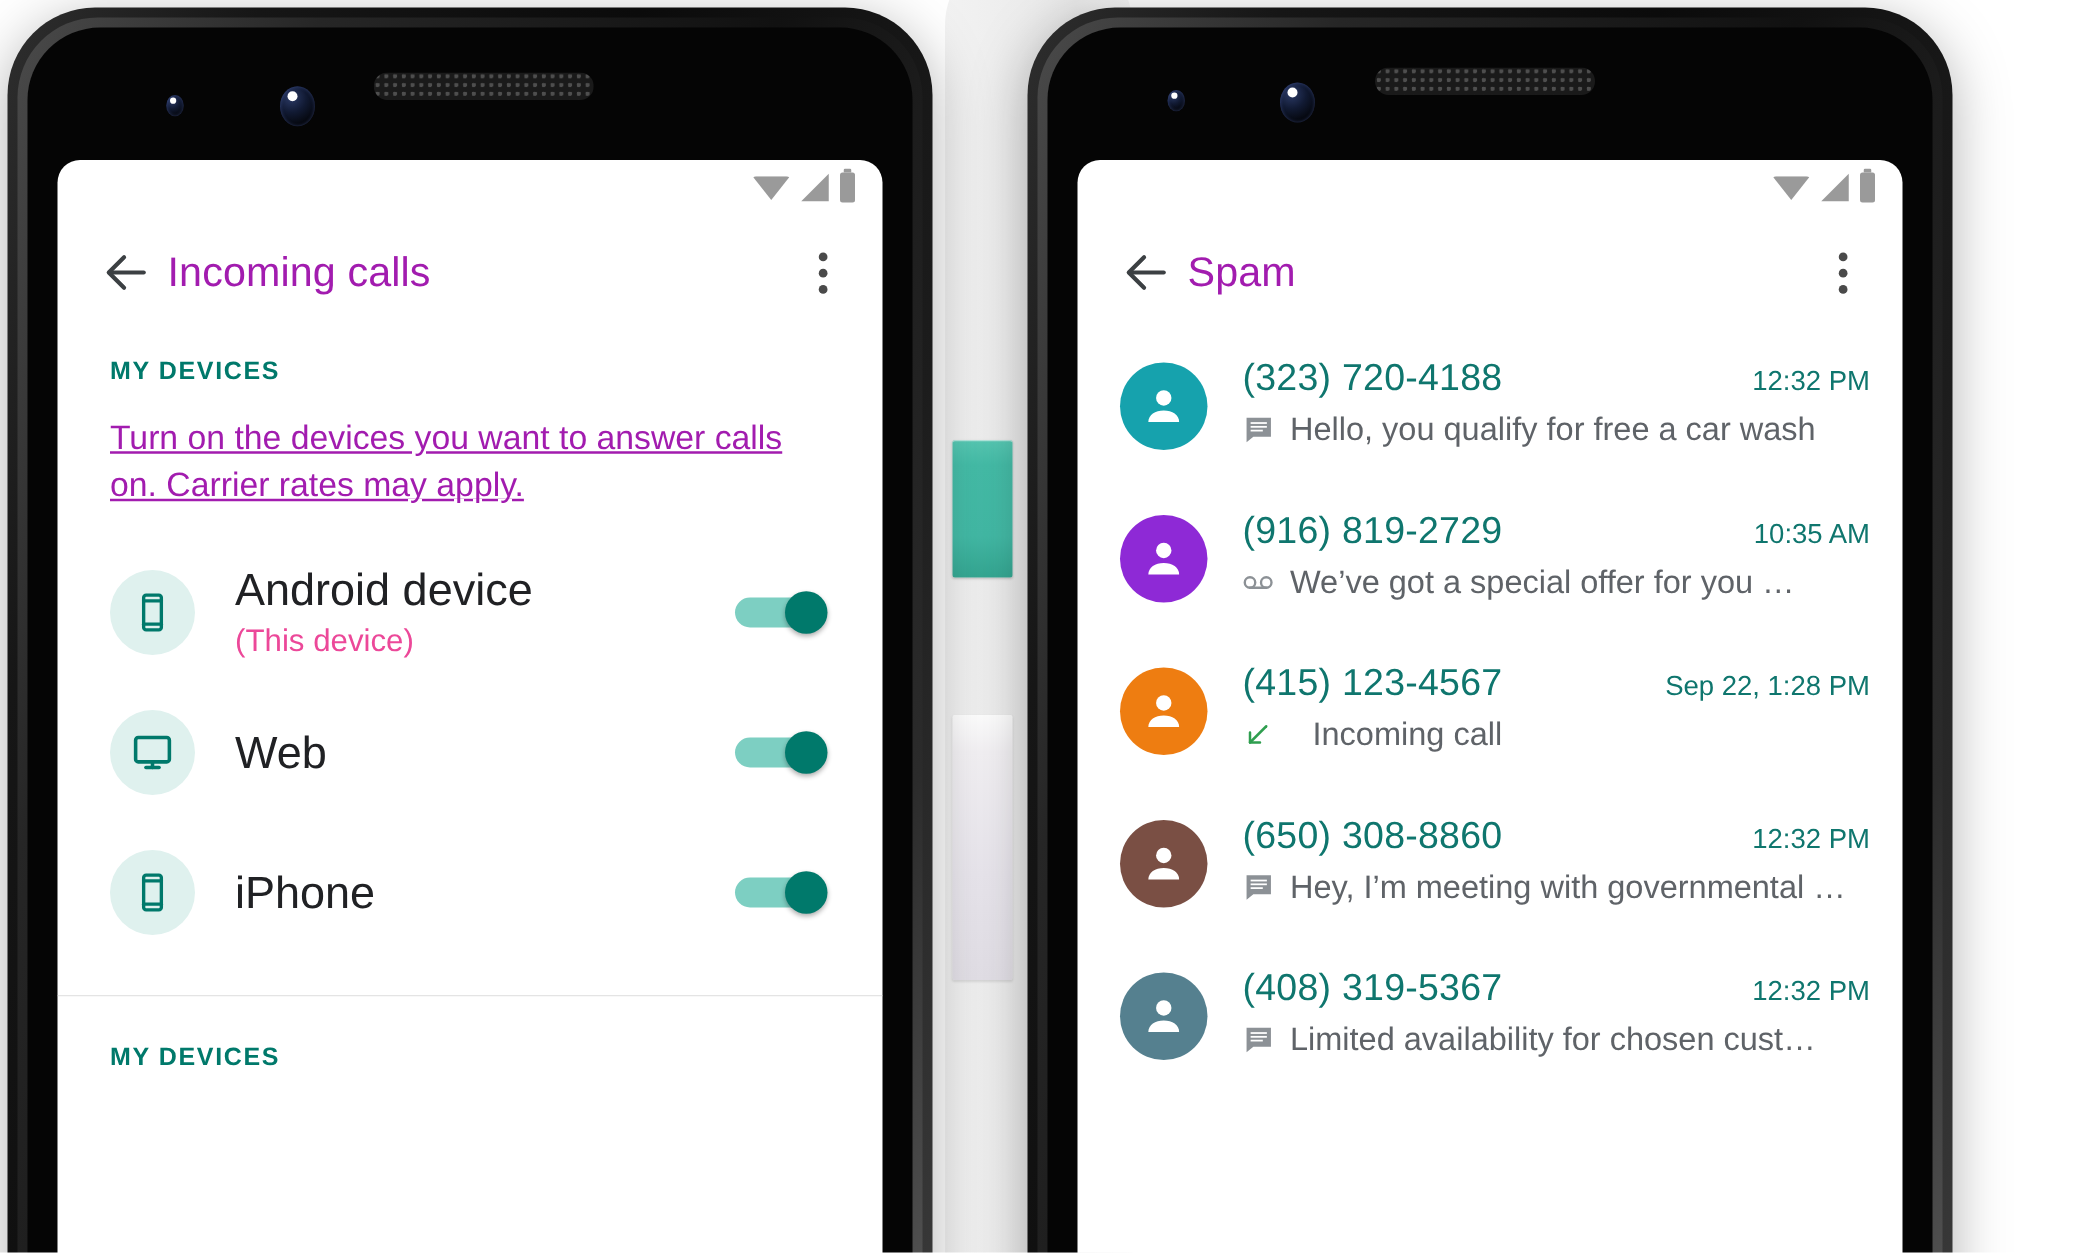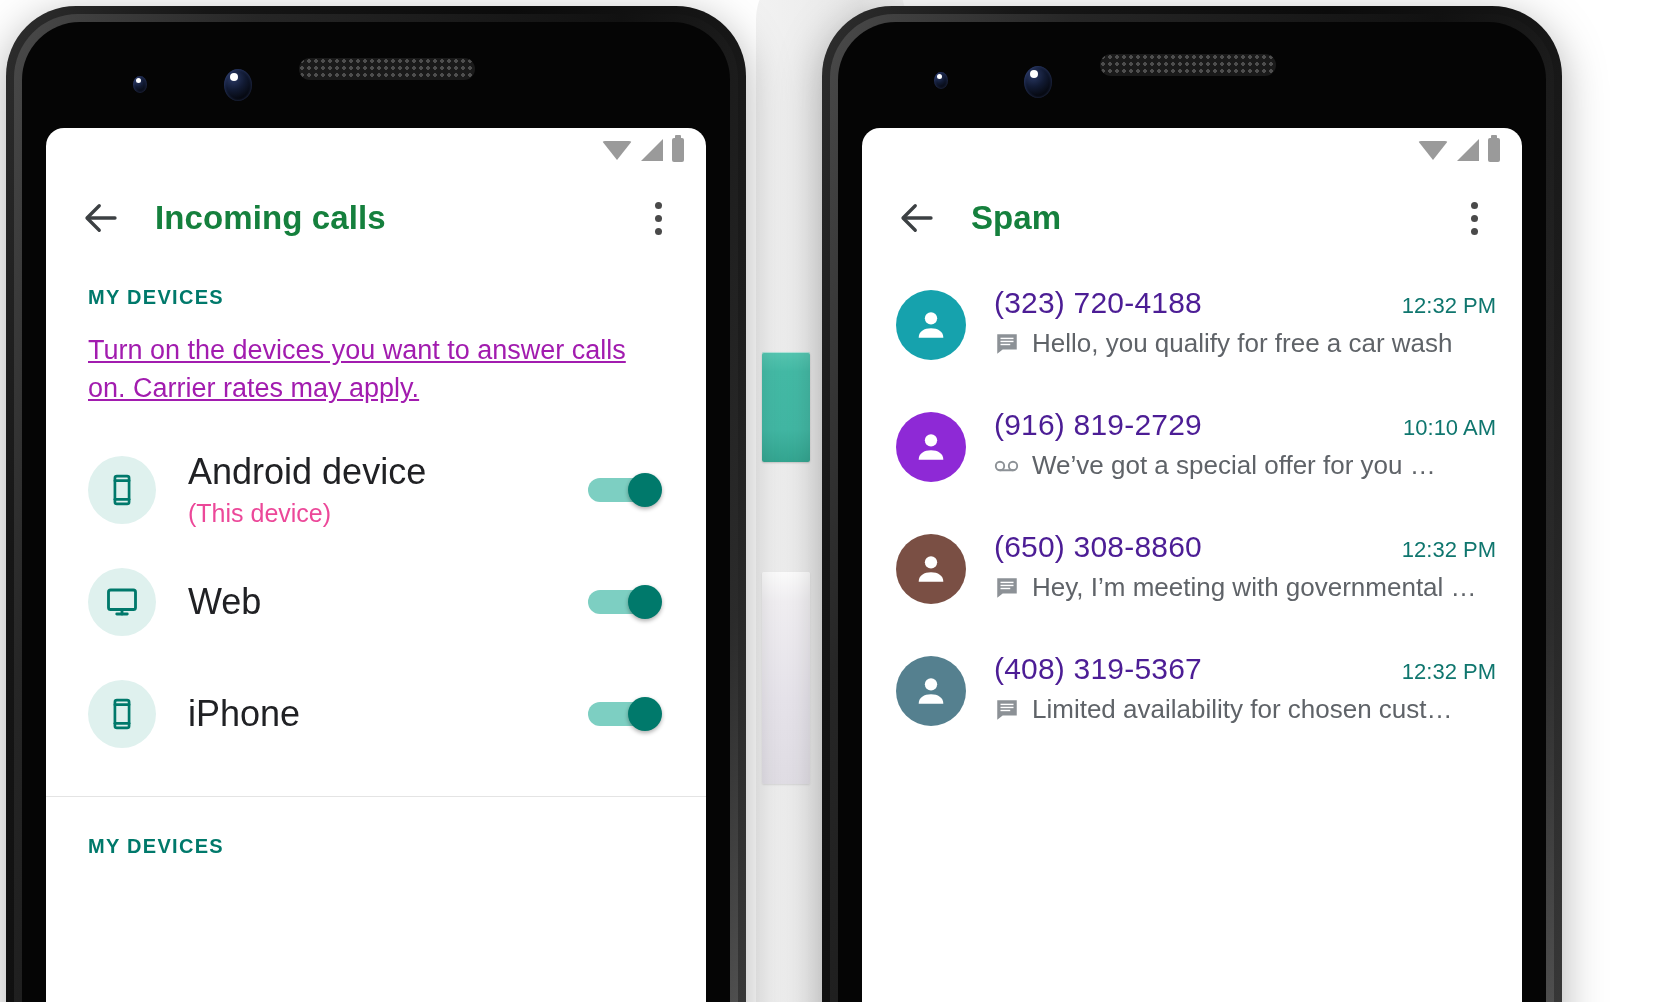--- a/index.html
+++ b/index.html
@@ -130,25 +130,24 @@
   }
   .back-btn {
     width: 58px; height: 58px;
     display:flex; align-items:center; justify-content:center;
     flex: 0 0 auto;
     cursor: pointer;
   }
   .back-btn svg { display:block; }
   .appbar-title {
     font-size: 33px;
-    color: #15803d;
-    margin-left: 25px;
+    color: #a21caf;
+    margin-left: 4px;
     letter-spacing: .1px;
     white-space: nowrap;
-    font-weight: bold;
   }
   .spacer { flex: 1 1 auto; }
   .overflow-btn {
     width: 52px; height: 58px;
     display:flex; flex-direction:column; align-items:center; justify-content:center;
     gap: 6px; cursor:pointer; flex: 0 0 auto;
   }
   .overflow-btn i {
     width: 7px; height: 7px; border-radius:50%; background:#4a4a4a; display:block;
   }
@@ -210,21 +209,21 @@
   }
   .avatar {
     width: 70px; height: 70px; border-radius:50%;
     display:flex; align-items:center; justify-content:center;
     flex: 0 0 auto; margin-top: 4px;
   }
   .avatar svg { display:block; }
   .spam-main { flex: 1 1 auto; min-width:0; margin-left: 28px; }
   .spam-topline { display:flex; align-items:baseline; }
   .spam-number {
-    font-size: 30px; color: #4c1d95; white-space:nowrap;
+    font-size: 30px; color: #0f766e; white-space:nowrap;
     letter-spacing: .2px;
   }
   .spam-time {
     margin-left: auto; font-size: 22px; color: #0f766e; white-space:nowrap;
     padding-left: 14px;
   }
   .spam-subline { display:flex; align-items:center; margin-top: 8px; }
   .spam-subicon { flex:0 0 auto; width: 30px; display:flex; align-items:center; }
   .spam-preview {
     font-size: 26px; color: #5f6368;
@@ -416,35 +415,58 @@
         <div class="spam-row">
           <div class="avatar" style="background:#8e29d6">
             <svg width="40" height="40" viewBox="0 0 24 24" fill="#ffffff">
               <circle cx="12" cy="8" r="3.7"></circle>
               <path d="M4.6 19.6c0-3.6 3.3-5.6 7.4-5.6s7.4 2 7.4 5.6z"></path>
             </svg>
           </div>
           <div class="spam-main">
             <div class="spam-topline">
               <span class="spam-number">(916) 819-2729</span>
-              <span class="spam-time">10:10 AM</span>
+              <span class="spam-time">10:35 AM</span>
             </div>
             <div class="spam-subline">
               <span class="spam-subicon">
                 <svg width="28" height="18" viewBox="0 0 28 14" fill="none" stroke="#8c9196" stroke-width="1.9">
                   <circle cx="6" cy="7" r="4.2"></circle>
                   <circle cx="19" cy="7" r="4.2"></circle>
                   <line x1="6" y1="11.2" x2="19" y2="11.2" stroke-linecap="round"></line>
                 </svg>
               </span>
               <span class="spam-preview">We’ve got a special offer for you …</span>
             </div>
           </div>
         </div>
 
+        <div class="spam-row">
+          <div class="avatar" style="background:#ee7d11">
+            <svg width="40" height="40" viewBox="0 0 24 24" fill="#ffffff">
+              <circle cx="12" cy="8" r="3.7"></circle>
+              <path d="M4.6 19.6c0-3.6 3.3-5.6 7.4-5.6s7.4 2 7.4 5.6z"></path>
+            </svg>
+          </div>
+          <div class="spam-main">
+            <div class="spam-topline">
+              <span class="spam-number">(415) 123-4567</span>
+              <span class="spam-time">Sep 22, 1:28 PM</span>
+            </div>
+            <div class="spam-subline">
+              <span class="spam-subicon">
+                <svg width="24" height="24" viewBox="0 0 24 24" fill="none" stroke="#2e9e4f" stroke-width="2" stroke-linecap="round" stroke-linejoin="round">
+                  <line x1="19" y1="5" x2="6" y2="18"></line>
+                  <polyline points="6,10 6,18 14,18"></polyline>
+                </svg>
+              </span>
+              <span class="spam-preview indent">Incoming call</span>
+            </div>
+          </div>
+        </div>
 
         <div class="spam-row">
           <div class="avatar" style="background:#7a4f44">
             <svg width="40" height="40" viewBox="0 0 24 24" fill="#ffffff">
               <circle cx="12" cy="8" r="3.7"></circle>
               <path d="M4.6 19.6c0-3.6 3.3-5.6 7.4-5.6s7.4 2 7.4 5.6z"></path>
             </svg>
           </div>
           <div class="spam-main">
             <div class="spam-topline">

